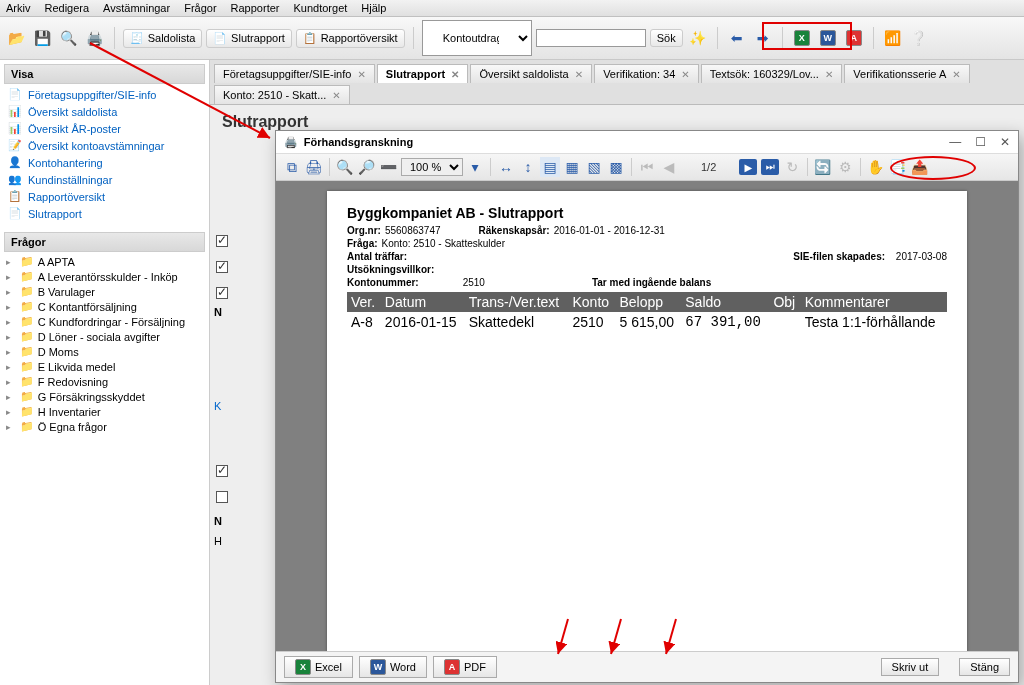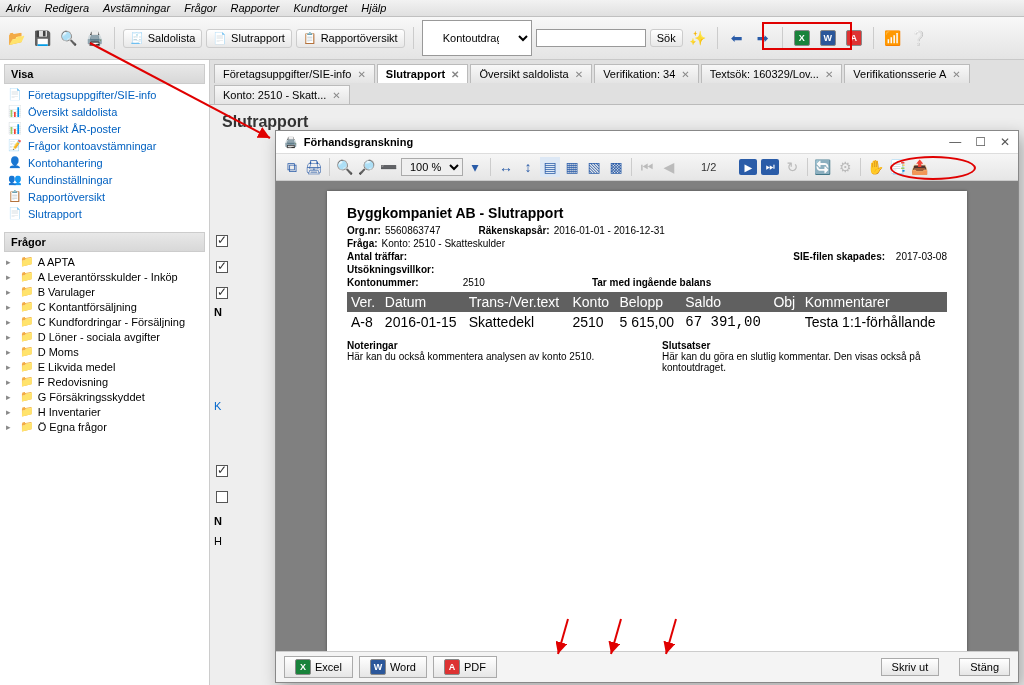--- a/index.html
+++ b/index.html
@@ -14,21 +14,21 @@
     position: relative;
   }
   .menubar {
     background: linear-gradient(#f2f2f2,#e0e0e0);
     padding: 2px 6px;
     display: flex;
     gap: 14px;
     font-size: 11px;
     border-bottom: 1px solid #c0c0c0;
   }
-  .menubar span { cursor: default; font-style: italic; }
+  .menubar span { cursor: default; }
   .toolbar {
     background: linear-gradient(#f8f8f8,#e4e4e4);
     padding: 3px 6px;
     display: flex;
     align-items: center;
     gap: 4px;
     border-bottom: 1px solid #c8c8c8;
   }
   .tb-icon {
     width: 22px; height: 22px;
@@ -264,21 +264,21 @@
     <div class="sidebar-item">
         <span class="si-icon">📊</span>
         <a>Översikt saldolista</a>
       </div>
     <div class="sidebar-item">
         <span class="si-icon">📊</span>
         <a>Översikt ÅR-poster</a>
       </div>
     <div class="sidebar-item">
         <span class="si-icon">📝</span>
-        <a>Frågor kontoavstämningar</a>
+        <a>Översikt kontoavstämningar</a>
       </div>
     <div class="sidebar-item">
         <span class="si-icon">👤</span>
         <a>Kontohantering</a>
       </div>
     <div class="sidebar-item">
         <span class="si-icon">👥</span>
         <a>Kundinställningar</a>
       </div>
     <div class="sidebar-item">
@@ -488,30 +488,20 @@
               <td>2016-01-15</td>
               <td>Skattedekl</td>
               <td>2510</td>
               <td style="text-align: left;">5 615,00</td>
               <td style="text-align: left; font-family: Liberation Mono, monospace;">67 391,00</td>
               <td></td>
               <td>Testa 1:1-förhållande</td>
             </tr>
           </tbody>
       </table>
-      <div style="display:flex;gap:30px;margin-top:8px">
-        <div style="flex:1">
-          <div style="font-weight:bold">Noteringar</div>
-          <div>Här kan du också kommentera analysen av konto 2510.</div>
-        </div>
-        <div style="flex:1">
-          <div style="font-weight:bold">Slutsatser</div>
-          <div>Här kan du göra en slutlig kommentar. Den visas också på kontoutdraget.</div>
-        </div>
-      </div>
     </div>
   </div>
   <div class="preview-footer">
     <span class="footer-btn">
         <span class="icon-sq excel">X</span>
         <span>Excel</span>
       </span>
     <span class="footer-btn">
         <span class="icon-sq word">W</span>
         <span>Word</span>

